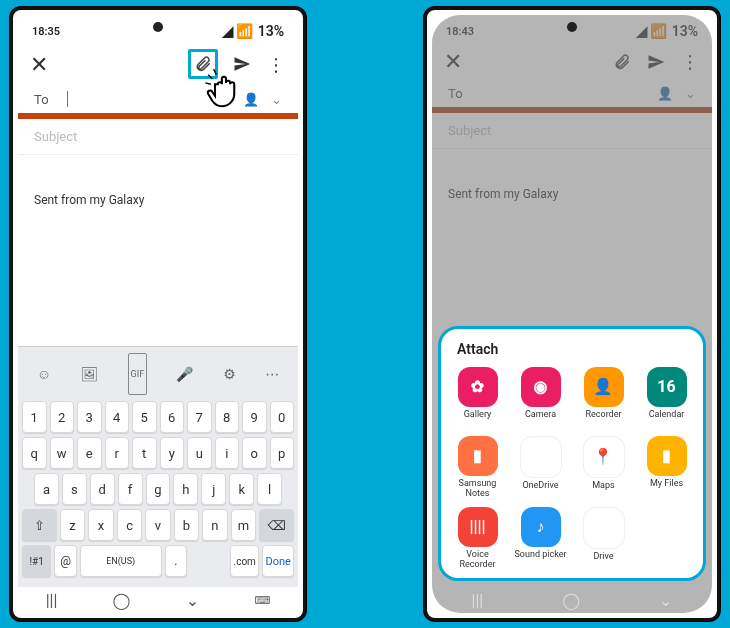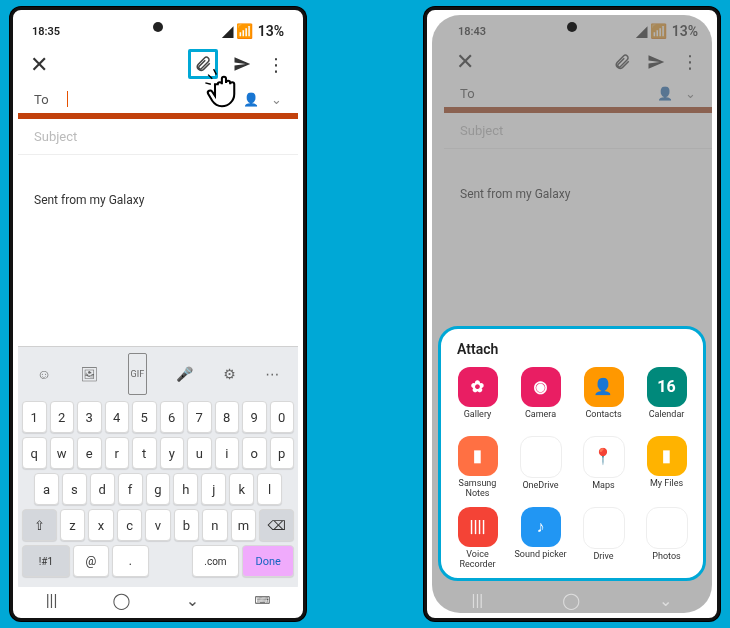--- a/index.html
+++ b/index.html
@@ -21,21 +21,21 @@
 .torow .right{margin-left:auto;display:flex;gap:12px;color:#888;}
 .subject{padding:10px 16px;font-size:13px;color:#bbb;border-bottom:1px solid #eee;}
 .body{padding:38px 16px;font-size:12px;color:#333;}
 .kb{position:absolute;bottom:26px;left:0;right:0;background:#e9ebee;border-top:1px solid #d0d0d0;}
 .kb-toolbar{display:flex;justify-content:space-around;align-items:center;padding:6px 4px;color:#666;font-size:14px;}
 .kb-rows{padding:0 4px 6px;}
 .kb-row{display:flex;gap:3px;margin-bottom:4px;}
 .key{flex:1;background:#fff;border:1px solid #d8d8d8;border-radius:4px;height:30px;display:flex;align-items:center;justify-content:center;font-size:13px;color:#333;box-shadow:0 1px 1px rgba(0,0,0,0.1);}
 .key.dark{background:#d4d7dc;}
 .key.wide{flex:3.5;}
-.key.done{background:#f0abfc;color:#1565c0;font-size:11px;}
+.key.done{background:#ffffff;color:#1565c0;font-size:11px;}
 .navbar{position:absolute;bottom:0;left:0;right:0;height:26px;display:flex;justify-content:space-around;align-items:center;color:#555;}
 .hand{position:absolute;top:50px;left:186px;pointer-events:none;}
 
 .sheet{position:absolute;left:6px;right:6px;bottom:32px;background:#fff;border-radius:20px;border:3px solid #00a8d6;padding:10px 6px 4px;}
 .sheet-title{font-size:14px;font-weight:600;padding:2px 10px 8px;color:#222;}
 .grid{display:grid;grid-template-columns:repeat(4,1fr);gap:2px 2px;}
 .app{display:flex;flex-direction:column;align-items:center;font-size:9px;color:#333;padding:2px;text-align:center;line-height:1.1;}
 .app .tile{width:40px;height:40px;border-radius:12px;margin-bottom:3px;display:flex;align-items:center;justify-content:center;color:#fff;font-size:16px;font-weight:700;}
 .app .label{min-height:20px;}
 
@@ -45,21 +45,21 @@
 .t-calendar{background:#00897b;}
 .t-notes{background:#ff7043;}
 .t-onedrive{background:#fff;border:1px solid #eee;}
 .t-maps{background:#fff;border:1px solid #eee;}
 .t-files{background:#ffb300;}
 .t-voice{background:#f44336;}
 .t-sound{background:#2196f3;}
 .t-drive{background:#fff;border:1px solid #eee;}
 .t-photos{background:#fff;border:1px solid #eee;}
 .dim-statusbar{color:#333;}
-.dim-content{position:absolute;inset:0;margin-left:12px;}
+.dim-content{position:absolute;inset:0;}
 .dim-content .statusbar,.dim-content .topbar,.dim-content .torow,.dim-content .subject,.dim-content .body{filter:grayscale(0.3);}
 </style>
 </head>
 <body>
 
 <div class="stage">
 
   <div class="phone">
     <div class="screen">
       <div class="statusbar">
@@ -145,20 +145,21 @@
               <div class="key">c</div>
               <div class="key">v</div>
               <div class="key">b</div>
               <div class="key">n</div>
               <div class="key">m</div>
               <div class="key dark" style="flex: 1.4 1 0%;">⌫</div>
             </div>
             <div class="kb-row">
               <div class="key dark" style="flex: 1.2 1 0%; font-size: 10px;">!#1</div>
               <div class="key " style="flex: 0.9 1 0%; font-size: 12px;">@</div>
+              <div class="key wide" style="flex: 3.5 1 0%; font-size: 9px;">EN(US)</div>
               <div class="key " style="flex: 0.9 1 0%; font-size: 12px;">.</div>
               <div class="key " style="flex: 1.2 1 0%; font-size: 10px; margin-left: 40px;">.com</div>
               <div class="key done" style="flex: 1.3 1 0%; font-size: 11px;">Done</div>
             </div>
           </div>
       </div>
       <div class="navbar">
         <span>|||</span>
         <span>◯</span>
         <span>⌄</span>
@@ -213,21 +214,21 @@
             <div class="app">
               <div class="tile t-gallery">✿</div>
               <div class="label">Gallery</div>
             </div>
             <div class="app">
               <div class="tile t-camera">◉</div>
               <div class="label">Camera</div>
             </div>
             <div class="app">
               <div class="tile t-contacts">👤</div>
-              <div class="label">Contacts</div>
+              <div class="label">Recorder</div>
             </div>
             <div class="app">
               <div class="tile t-calendar">16</div>
               <div class="label">Calendar</div>
             </div>
             <div class="app">
               <div class="tile t-notes">▮</div>
               <div class="label">Samsung Notes</div>
             </div>
             <div class="app">
@@ -246,24 +247,20 @@
               <div class="tile t-voice">||||</div>
               <div class="label">Voice Recorder</div>
             </div>
             <div class="app">
               <div class="tile t-sound">♪</div>
               <div class="label">Sound picker</div>
             </div>
             <div class="app">
               <div class="tile t-drive">▲</div>
               <div class="label">Drive</div>
-            </div>
-            <div class="app">
-              <div class="tile t-photos">✦</div>
-              <div class="label">Photos</div>
             </div>
           </div>
       </div>
 
       <div class="navbar" style="color:#ddd;">
         <span>|||</span>
         <span>◯</span>
         <span>⌄</span>
       </div>
     </div>

